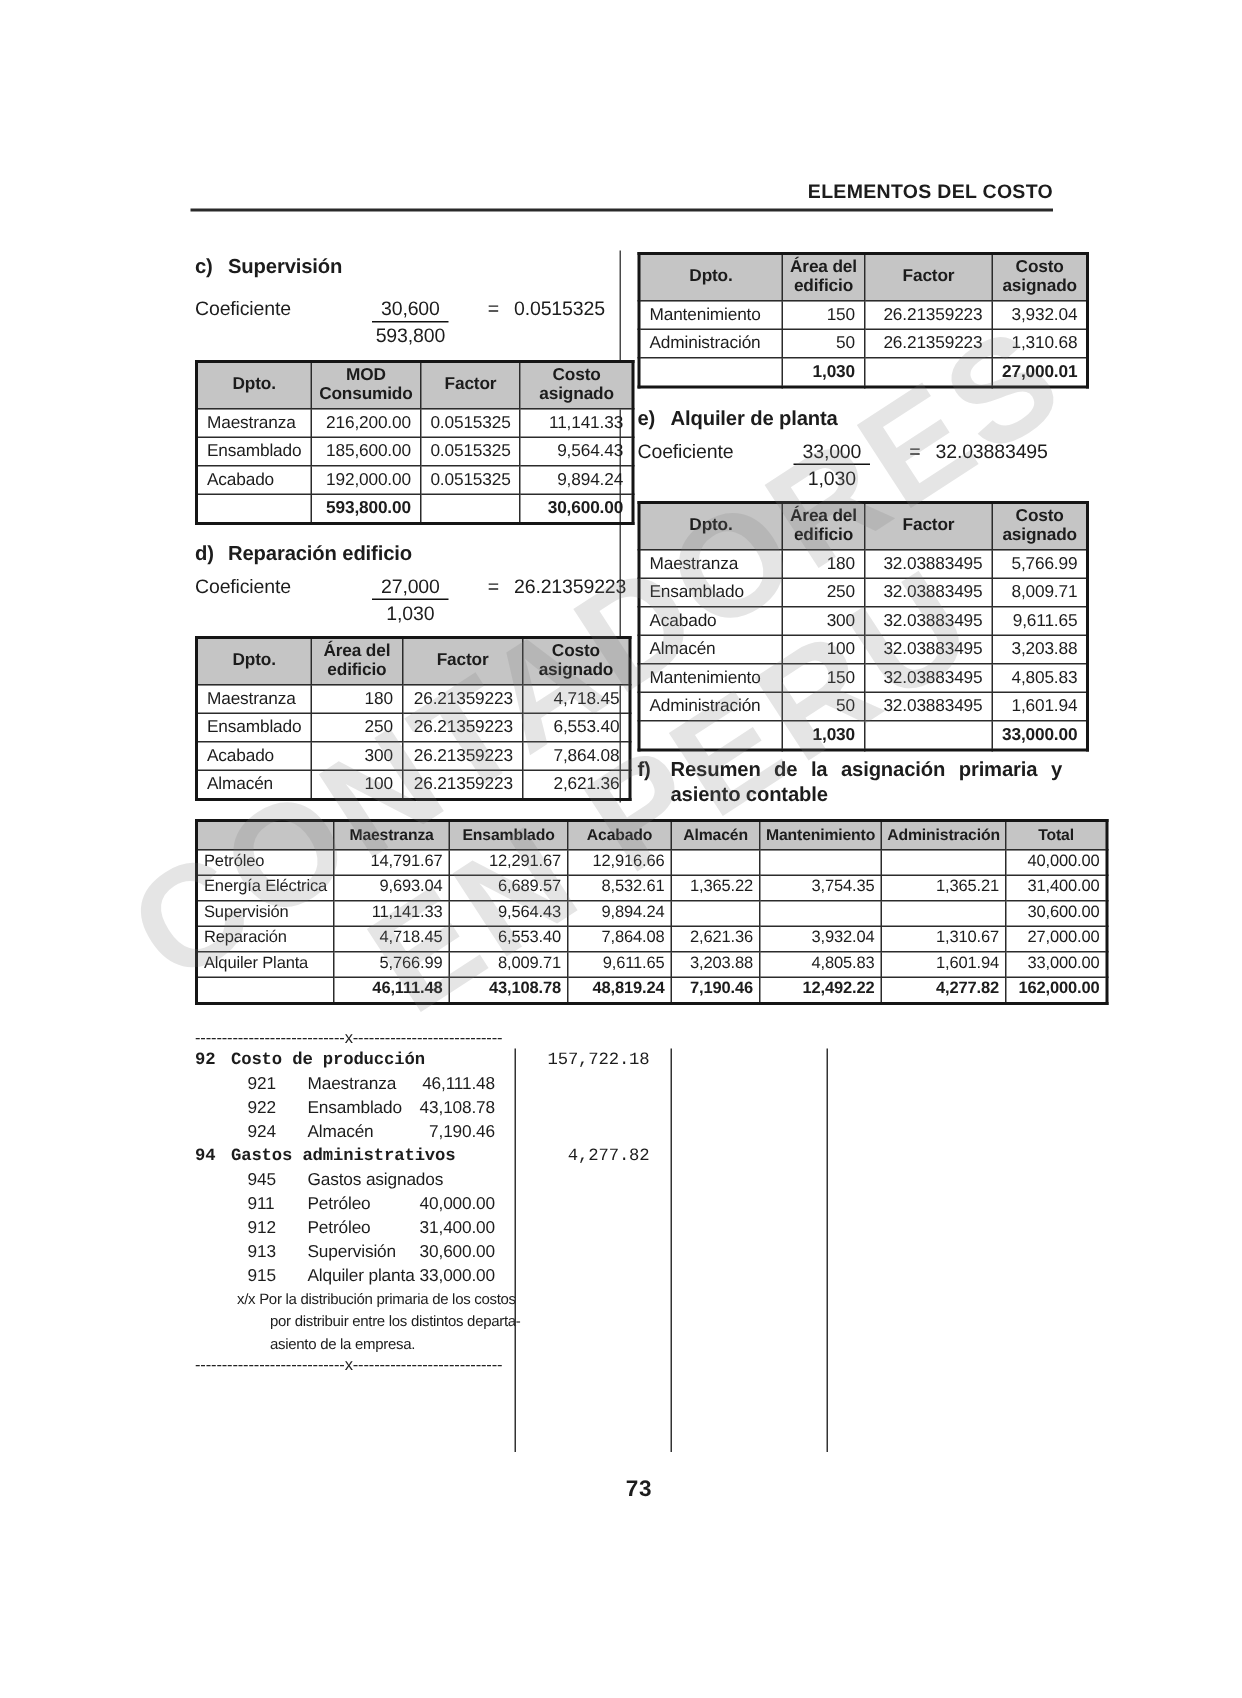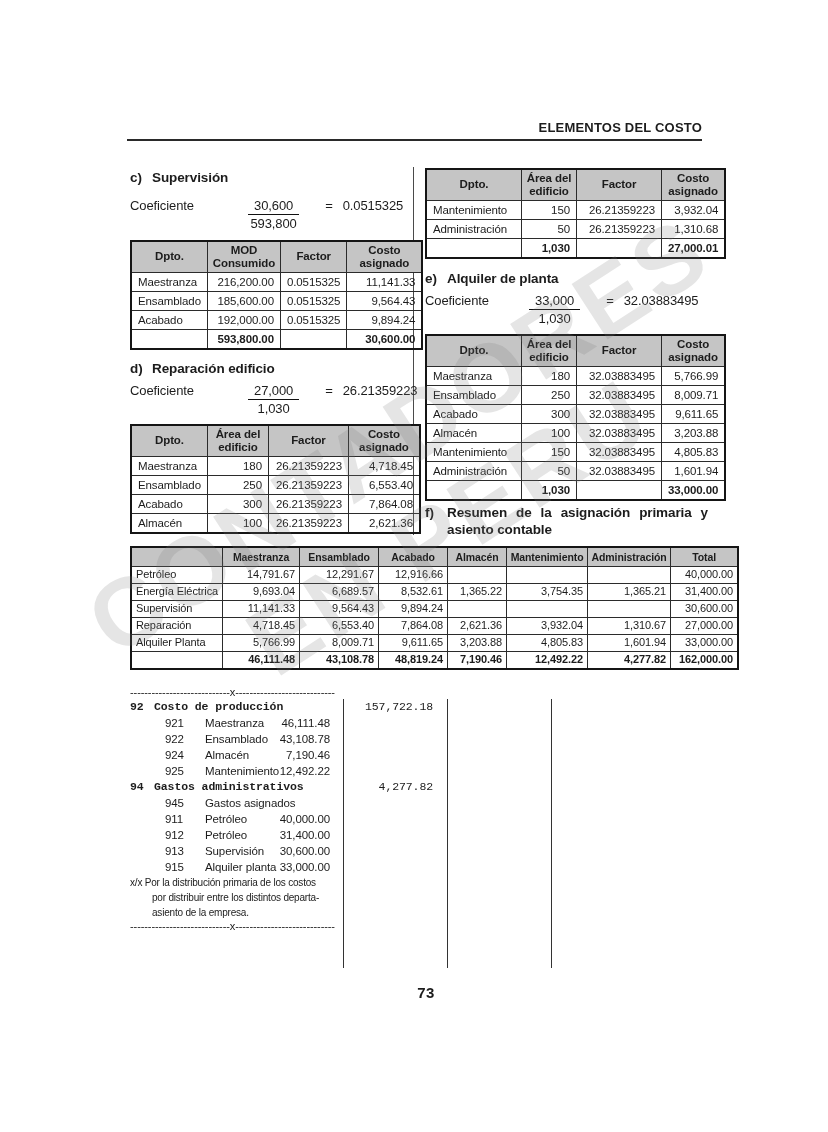--- a/index.html
+++ b/index.html
@@ -56,21 +56,21 @@
   
   .journal{position:absolute;left:130px;top:686px;width:422px;font-size:11.5px;}
   .jdash{height:13px;line-height:13px;width:212px;overflow:hidden;white-space:nowrap;font-size:11px;color:#222;}
   .jrow{position:relative;height:16px;line-height:16px;white-space:nowrap;}
   .jcode{display:inline-block;width:24px;}
   .jrow.jmain{font-weight:bold;font-family:Liberation Mono, monospace;}
   .jrow:not(.jmain) .jcode{margin-left:35px;width:40px;}
   .jamt{position:absolute;left:90px;width:110px;text-align:right;}
   .jdebit{position:absolute;left:215px;width:88px;text-align:right;font-weight:normal;}
   .jcredit{position:absolute;left:321px;width:94px;text-align:right;font-weight:normal;}
-  .jnote{width:212px;font-size:10px;letter-spacing:-0.2px;line-height:15px;}
+  .jnote{width:212px;font-size:10px;letter-spacing:-0.2px;line-height:15px;margin-left:28px;}
   .jnote .jnl{white-space:nowrap;}
   .jnote .jnl:not(:first-child){padding-left:22px;}
   .jvline{position:absolute;top:13px;width:1px;background:#333;}
   .jv1{left:213px;} .jv2{left:317px;} .jv3{left:421px;}
 
   .pagenum{position:absolute;top:984px;left:0;width:828px;text-align:center;
            font-size:15px;font-weight:bold;letter-spacing:0.5px;margin-left:12px;}
   .abs{position:absolute;}
 </style>
 </head>
@@ -384,21 +384,20 @@
       </tfoot>
   </table>
 
   <div class="journal">
     <div class="jdash">----------------------------x----------------------------</div>
     <div>
         <div class="jrow jmain"><span class="jcode">92</span><span class="jname">Costo de producción</span><span class="jamt"></span><span class="jdebit">157,722.18</span><span class="jcredit"></span></div>
         <div class="jrow"><span class="jcode">921</span><span class="jname">Maestranza</span><span class="jamt">46,111.48</span><span class="jdebit"></span><span class="jcredit"></span></div>
         <div class="jrow"><span class="jcode">922</span><span class="jname">Ensamblado</span><span class="jamt">43,108.78</span><span class="jdebit"></span><span class="jcredit"></span></div>
         <div class="jrow"><span class="jcode">924</span><span class="jname">Almacén</span><span class="jamt">7,190.46</span><span class="jdebit"></span><span class="jcredit"></span></div>
-        <div class="jrow"><span class="jcode">925</span><span class="jname">Mantenimiento</span><span class="jamt">12,492.22</span><span class="jdebit"></span><span class="jcredit"></span></div>
         <div class="jrow jmain"><span class="jcode">94</span><span class="jname">Gastos administrativos</span><span class="jamt"></span><span class="jdebit">4,277.82</span><span class="jcredit"></span></div>
         <div class="jrow"><span class="jcode">945</span><span class="jname">Gastos asignados</span><span class="jamt"></span><span class="jdebit"></span><span class="jcredit"></span></div>
         <div class="jrow"><span class="jcode">911</span><span class="jname">Petróleo</span><span class="jamt">40,000.00</span><span class="jdebit"></span><span class="jcredit"></span></div>
         <div class="jrow"><span class="jcode">912</span><span class="jname">Petróleo</span><span class="jamt">31,400.00</span><span class="jdebit"></span><span class="jcredit"></span></div>
         <div class="jrow"><span class="jcode">913</span><span class="jname">Supervisión</span><span class="jamt">30,600.00</span><span class="jdebit"></span><span class="jcredit"></span></div>
         <div class="jrow"><span class="jcode">915</span><span class="jname">Alquiler planta</span><span class="jamt">33,000.00</span><span class="jdebit"></span><span class="jcredit"></span></div>
       </div>
     <div class="jnote">
       <div class="jnl">x/x Por la distribución primaria de los costos</div>
       <div class="jnl">por distribuir entre los distintos departa-</div>

